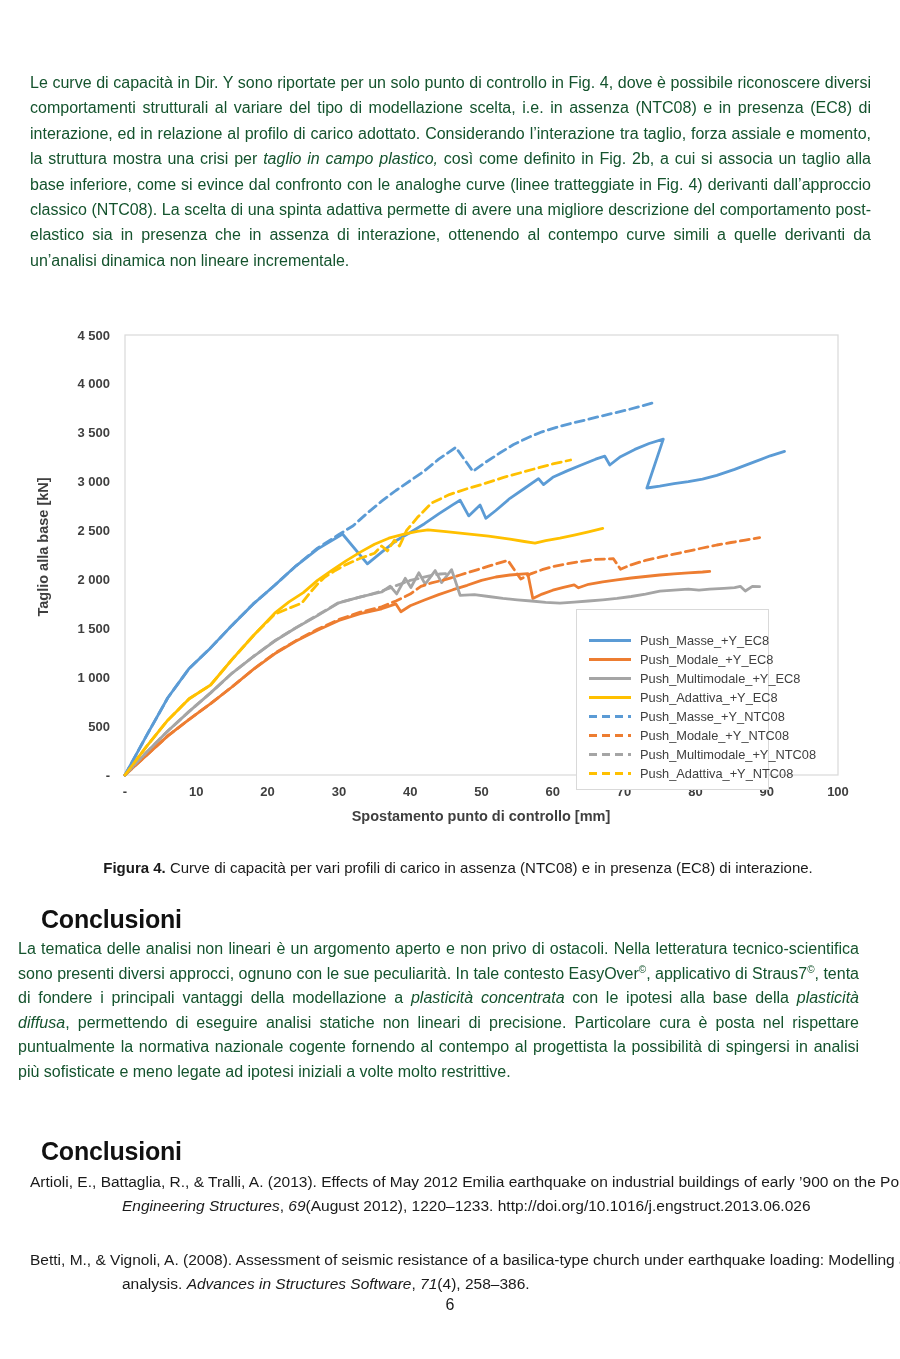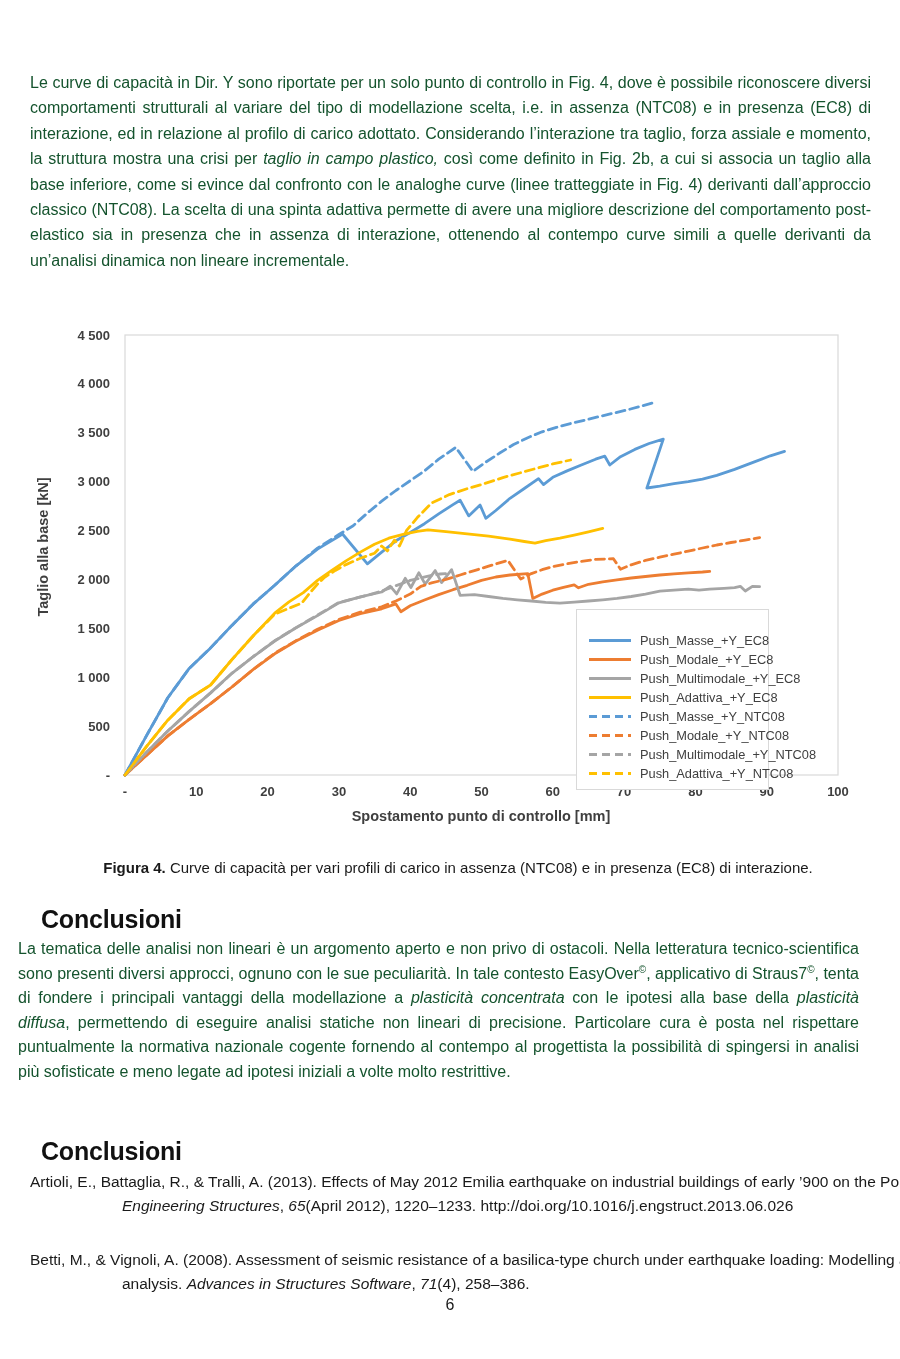--- a/index.html
+++ b/index.html
@@ -109,17 +109,17 @@
         </div>
       </div>
   </div>
 
   <p class="caption"><b>Figura 4.</b><span> Curve di capacità per vari profili di carico in assenza (NTC08) e in presenza (EC8) di interazione.</span></p>
 
   <h1 class="h-conc">Conclusioni</h1>
   <p class="body-text p-conc"><span>La tematica delle analisi non lineari è un argomento aperto e non privo di ostacoli. Nella letteratura tecnico-scientifica sono presenti diversi approcci, ognuno con le sue peculiarità. In tale contesto EasyOver</span><sup>©</sup><span>, applicativo di Straus7</span><sup>©</sup><span>, tenta di fondere i principali vantaggi della modellazione a </span><i>plasticità concentrata</i><span> con le ipotesi alla base della </span><i>plasticità diffusa</i><span>, permettendo di eseguire analisi statiche non lineari di precisione. Particolare cura è posta nel rispettare puntualmente la normativa nazionale cogente fornendo al contempo al progettista la possibilità di spingersi in analisi più sofisticate e meno legate ad ipotesi iniziali a volte molto restrittive.</span></p>
 
   <h1 class="h-bib">Conclusioni</h1>
-  <p class="ref ref1"><span>Artioli, E., Battaglia, R., &amp; Tralli, A. (2013). Effects of May 2012 Emilia earthquake on industrial buildings of early ’900 on the Po river line. </span><i>Engineering Structures</i><span>, </span><i>65</i><span>(April 2012), 1220–1233. http://doi.org/10.1016/j.engstruct.2013.06.026</span></p>
+  <p class="ref ref1"><span>Artioli, E., Battaglia, R., &amp; Tralli, A. (2013). Effects of May 2012 Emilia earthquake on industrial buildings of early ’900 on the Po river line. </span><i>Engineering Structures</i><span>, </span><i>69</i><span>(August 2012), 1220–1233. http://doi.org/10.1016/j.engstruct.2013.06.026</span></p>
   <p class="ref ref2"><span>Betti, M., &amp; Vignoli, A. (2008). Assessment of seismic resistance of a basilica-type church under earthquake loading: Modelling and analysis. </span><i>Advances in Structures Software</i><span>, </span><i>71</i><span>(4), 258–386.</span></p>
 
   <div class="pagenum">6</div>
 </div>
 
 </body></html>

